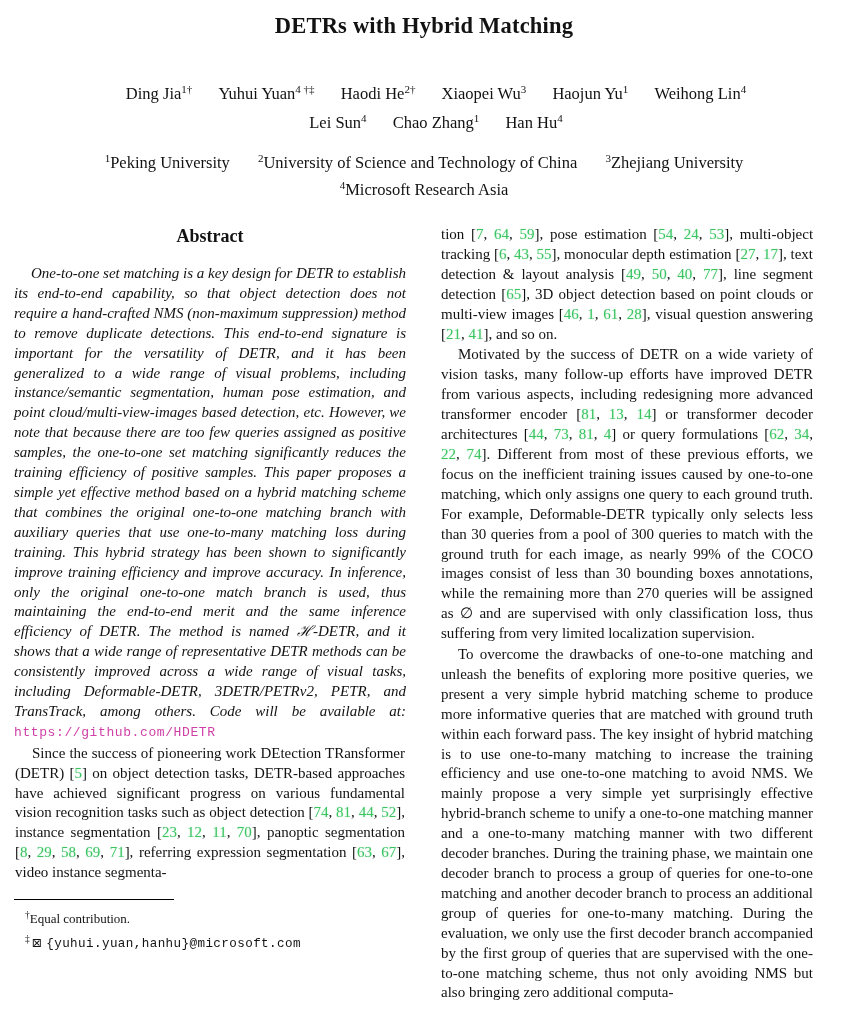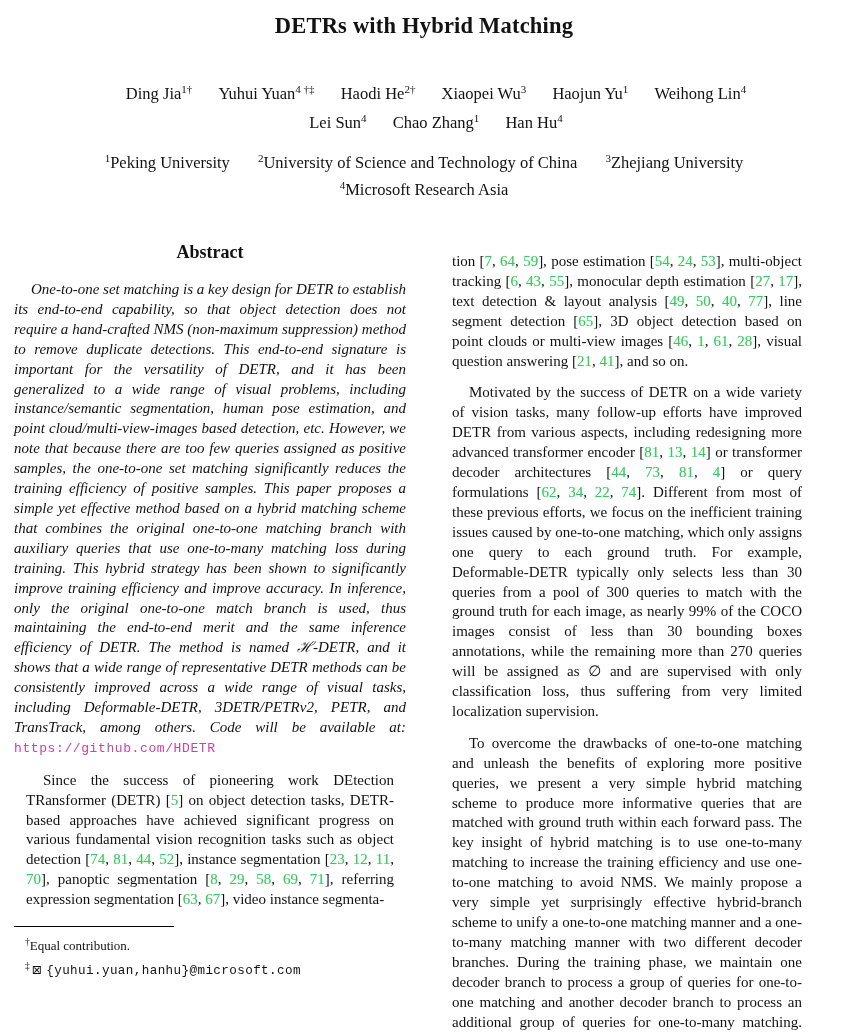--- a/index.html
+++ b/index.html
@@ -18,35 +18,35 @@
   .header{position:absolute;top:0;left:0;width:848px;text-align:center;}
   .title{font-size:22.5px;font-weight:bold;margin:13px 0 0 0;letter-spacing:0.2px;}
   .authors-block{margin-top:37px;font-size:16.5px;line-height:24px;padding-left:24px;}
   .author-row{white-space:nowrap;}
   .author{margin:0 11px;}
   .author sup{font-size:11px;}
   .affils-block{margin-top:11px;font-size:16.5px;line-height:23px;}
   .affil{margin:16px 12px;}
   .affil sup{font-size:11px;}
   
-  .col{position:absolute;top:240px;}
+  .col{position:absolute;top:224px;}
   .col-left{left:14px;width:392px;}
   .col-right{left:440px;width:374px;}
   .abstract-heading{text-align:center;font-size:18px;font-weight:bold;margin:2px 0 17px 0;}
   .abstract-par{
     font-style:italic;font-size:15px;line-height:19.9px;
     text-align:justify;text-indent:17px;margin:0;
   }
   .url{
     font-family:"Liberation Mono","DejaVu Sans Mono",monospace;
     font-style:normal;font-size:13px;letter-spacing:0.6px;
     color:var(--url,#cf3fa6);cursor:pointer;
   }
   .section-heading{font-size:18px;font-weight:bold;margin:25px 0 11px 0;}
-  .par{font-size:15px;line-height:19.9px;text-align:justify;margin:12px;}
+  .par{font-size:15px;line-height:19.9px;text-align:justify;margin:1px;}
   .indent{text-indent:17px;}
   .cite{color:var(--citation,#3cc463);text-shadow:0 0 2px #bdf0cb;cursor:pointer;}
   
   .footnotes{margin-top:16px;font-size:13px;line-height:17.5px;}
   .footnote-rule{width:160px;border-top:1.3px solid #000;margin:0 0 7px 0;}
   .footnote{margin:0 0 3px 0;padding-left:11px;text-indent:0;}
   .footnote sup{font-size:9.5px;}
   .mono{
     font-family:"Liberation Mono","DejaVu Sans Mono",monospace;
     font-size:12.6px;letter-spacing:0.4px;

